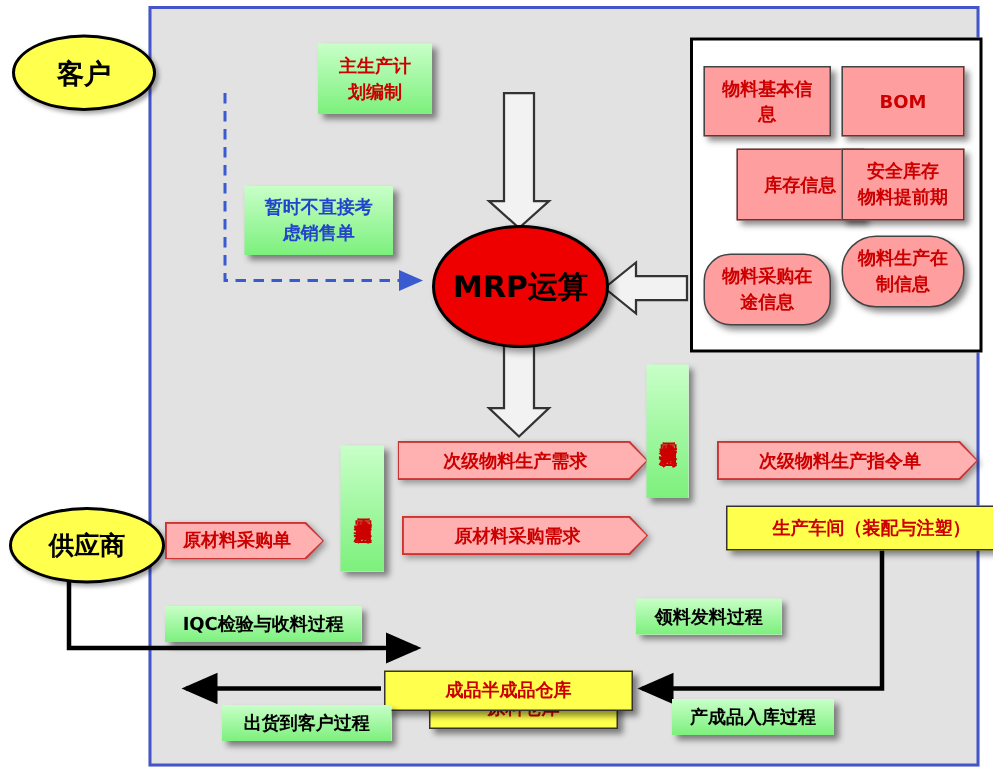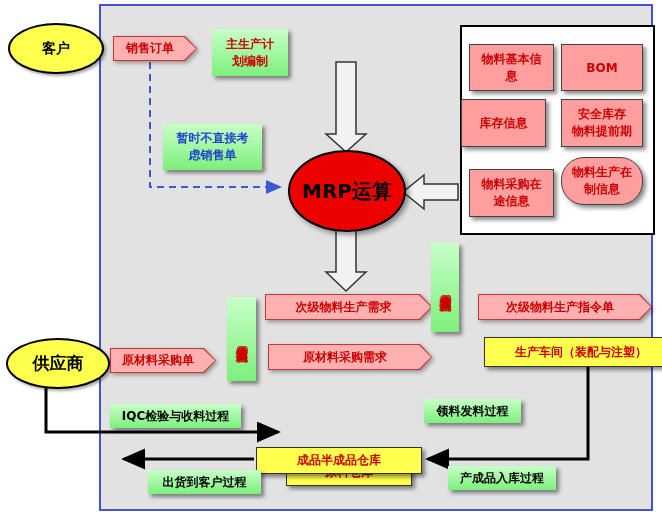--- a/index.html
+++ b/index.html
@@ -4,21 +4,21 @@
 <style>
   html,body{margin:0;padding:0;background:#fff;}
   .stage{position:relative;width:662px;height:518px;background:#ffffff;overflow:hidden;
          font-family:"DejaVu Sans",sans-serif;}
   .mainbox{position:absolute;left:99px;top:4px;width:550px;height:503px;
            background:#e2e2e2;border:2px solid #4455cc;}
   .abs{position:absolute;}
   .ctr{display:flex;align-items:center;justify-content:center;text-align:center;}
   .pre{white-space:pre-line;}
   .ellipse{border-radius:50%;background:#ffff4d;border:2px solid #000;
-           font-weight:bold;font-size:14px;color:#000;box-shadow:2px 2px 3px rgba(0,0,0,.35);}
+           font-weight:bold;font-size:18px;color:#000;box-shadow:2px 2px 3px rgba(0,0,0,.35);}
   .greenbox{background:linear-gradient(180deg,#c8ffc8,#7cf07c);
             box-shadow:3px 3px 4px rgba(0,0,0,.45);font-weight:bold;font-size:12px;}
   .pinkbox{background:#ff9e9e;border:1px solid #444;box-shadow:3px 3px 4px rgba(0,0,0,.45);
            color:#cc0000;font-weight:bold;font-size:12px;}
   .yellowbox{background:#ffff4d;border:1px solid #333;box-shadow:3px 3px 4px rgba(0,0,0,.45);
              color:#cc0000;font-weight:bold;font-size:12px;}
   .panel{background:#ffffff;border:2px solid #000;}
   .mrp{border-radius:50%;background:#ee0000;border:2px solid #000;color:#000;
        font-weight:bold;font-size:20px;box-shadow:3px 3px 5px rgba(0,0,0,.4);}
   .parrow{position:absolute;filter:drop-shadow(2px 2px 2px rgba(0,0,0,.35));}
@@ -64,50 +64,44 @@
     <polygon points="336,230 356,230 356,272 366,272 346,291 326,272 336,272" fill="#f2f2f2" stroke="#333" stroke-width="1.5"></polygon>
   </svg>
 
   <div class="abs ctr ellipse" style="left:8px;top:23px;width:92px;height:47px;">
     <span>客户</span>
   </div>
   <div class="abs ctr ellipse" style="left:6px;top:338px;width:100px;height:47px;font-size:17px;">
     <span>供应商</span>
   </div>
 
-  <div class="parrow" style="left:113px;top:36px;width:84px;height:25px;">
-    <div class="pa-b"></div>
-    <div class="pa-f">
-        <span>销售订单</span>
-      </div>
-  </div>
 
   <div class="abs ctr greenbox pre redtext" style="left:212px;top:29px;width:76px;height:47px;">
     <span class="pre">主生产计
 划编制</span>
   </div>
 
 
   <div class="abs panel" style="left:460px;top:25px;width:191px;height:206px;"></div>
 
   <div class="abs ctr pinkbox pre" style="left:469px;top:44px;width:83px;height:45px;">
     <span class="pre">物料基本信
 息</span>
   </div>
   <div class="abs ctr pinkbox" style="left:561px;top:44px;width:80px;height:45px;">
     <span>BOM</span>
   </div>
-  <div class="abs ctr pinkbox" style="left:461px;top:99px;width:83px;height:46px;">
+  <div class="abs ctr pinkbox" style="left:491px;top:99px;width:83px;height:46px;">
     <span>库存信息</span>
   </div>
   <div class="abs ctr pinkbox pre" style="left:561px;top:99px;width:80px;height:46px;">
     <span class="pre">安全库存
 物料提前期</span>
   </div>
-  <div class="abs ctr pinkbox pre" style="left:469px;top:169px;width:83px;height:46px;">
+  <div class="abs ctr pinkbox pre" style="left:469px;top:169px;width:83px;height:46px;border-radius:18px;">
     <span class="pre">物料采购在
 途信息</span>
   </div>
   <div class="abs ctr pinkbox pre" style="left:561px;top:157px;width:80px;height:46px;border-radius:23px;">
     <span class="pre">物料生产在
 制信息</span>
   </div>
 
   <div class="abs ctr greenbox pre bluetext" style="left:163px;top:124px;width:99px;height:46px;">
     <span class="pre">暂时不直接考

